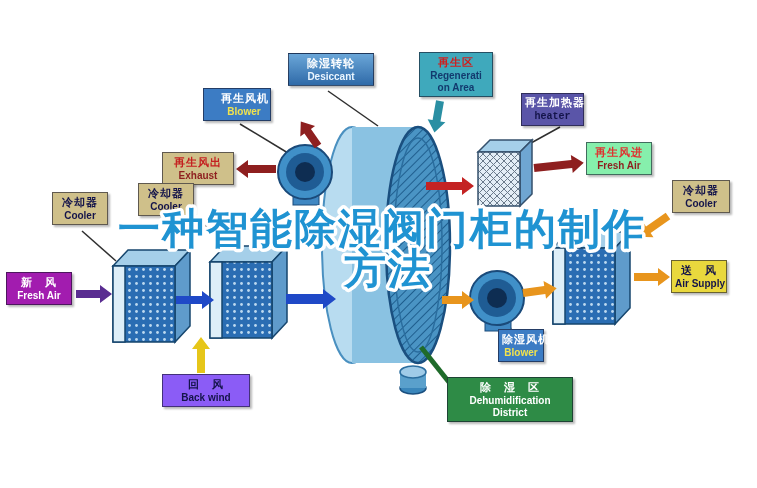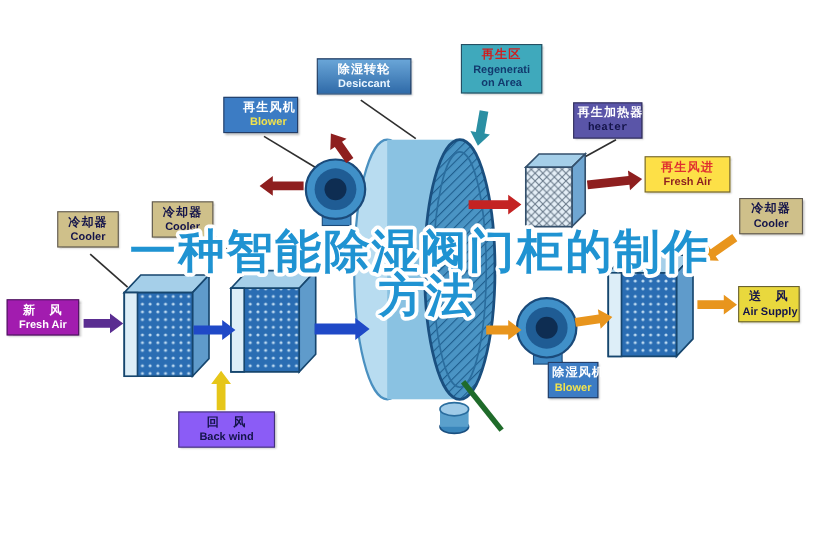--- a/index.html
+++ b/index.html
@@ -156,38 +156,42 @@
     <g transform="translate(668,216) rotate(145)">
       <path d="M0 -4 L24 -4 L24 -9 L36 0 L24 9 L24 4 L0 4 Z" fill="#e8951d"></path>
       </g>
   </svg>
 
   <div class="label" style="left:288px; top:53px; width:86px; background:linear-gradient(180deg,#6aa6d8,#2f6aa8);">
     <div class="zh" style="color:#fff">除湿转轮</div>
     <div class="en" style="color:#eaf6ff">Desiccant</div>
   </div>
 
-  <div class="label" style="left:419px; top:40px; width:74px; background:#3fa9bc;">
+  <div class="label" style="left:419px; top:52px; width:74px; background:#3fa9bc;">
     <div class="zh" style="color:#cf1f1f">再生区</div>
     <div class="en" style="color:#123a6e">Regenerati</div>
     <div class="en" style="color:#123a6e">on Area</div>
   </div>
 
   <div class="label" style="left:203px; top:88px; width:68px; background:#3c7cc4;padding-left:17px;">
     <div class="zh" style="color:#fff">再生风机</div>
     <div class="en" style="color:#f2e34d">Blower</div>
   </div>
 
   <div class="label" style="left:521px; top:93px; width:63px; background:#5a55a8;font-family:Liberation Mono, monospace;">
     <div class="zh" style="color:#fff">再生加热器</div>
     <div class="en" style="color:#14144a">heater</div>
   </div>
 
-
-  <div class="label" style="left:586px; top:142px; width:78px; background:#fde047;">
+  <div class="label" style="left:162px; top:152px; width:72px; background:#cfc08a;">
+    <div class="zh" style="color:#c42020">再生风出</div>
+    <div class="en" style="color:#8e1f1f">Exhaust</div>
+  </div>
+
+  <div class="label" style="left:586px; top:142px; width:66px; background:#86efac;">
     <div class="zh" style="color:#e03030">再生风进</div>
     <div class="en" style="color:#8e1f1f">Fresh Air</div>
   </div>
 
   <div class="label" style="left:52px; top:192px; width:56px; background:#cfc08a;">
     <div class="zh" style="color:#14144a">冷却器</div>
     <div class="en" style="color:#14144a">Cooler</div>
   </div>
 
   <div class="label" style="left:138px; top:183px; width:56px; background:#cfc08a;">
@@ -213,19 +217,24 @@
   <div class="label" style="left:162px; top:374px; width:88px; background:#8b5cf6;">
     <div class="zh" style="color:#14144a">回　风</div>
     <div class="en" style="color:#14144a">Back wind</div>
   </div>
 
   <div class="label" style="left:498px; top:329px; width:46px; background:#3c7cc4;">
     <div class="zh" style="color:#fff">除湿风机</div>
     <div class="en" style="color:#f2e34d">Blower</div>
   </div>
 
+  <div class="label" style="left:447px; top:377px; width:126px; background:#2e8b46;">
+    <div class="zh" style="color:#fff">除　湿　区</div>
+    <div class="en" style="color:#fff">Dehumidification</div>
+    <div class="en" style="color:#fff">District</div>
+  </div>
 
   <svg class="wm" width="757" height="488" viewBox="0 0 757 488">
     <text x="382" y="243" text-anchor="middle" font-family="Liberation Sans, sans-serif" font-size="42" font-weight="bold" letter-spacing="2" fill="#1f93d2" stroke="#ffffff" stroke-width="7" paint-order="stroke" stroke-linejoin="round">一种智能除湿阀门柜的制作</text>
     <text x="388" y="283" text-anchor="middle" font-family="Liberation Sans, sans-serif" font-size="42" font-weight="bold" letter-spacing="2" fill="#1f93d2" stroke="#ffffff" stroke-width="7" paint-order="stroke" stroke-linejoin="round">方法</text>
   </svg>
 
 </div>
 
 </body></html>

